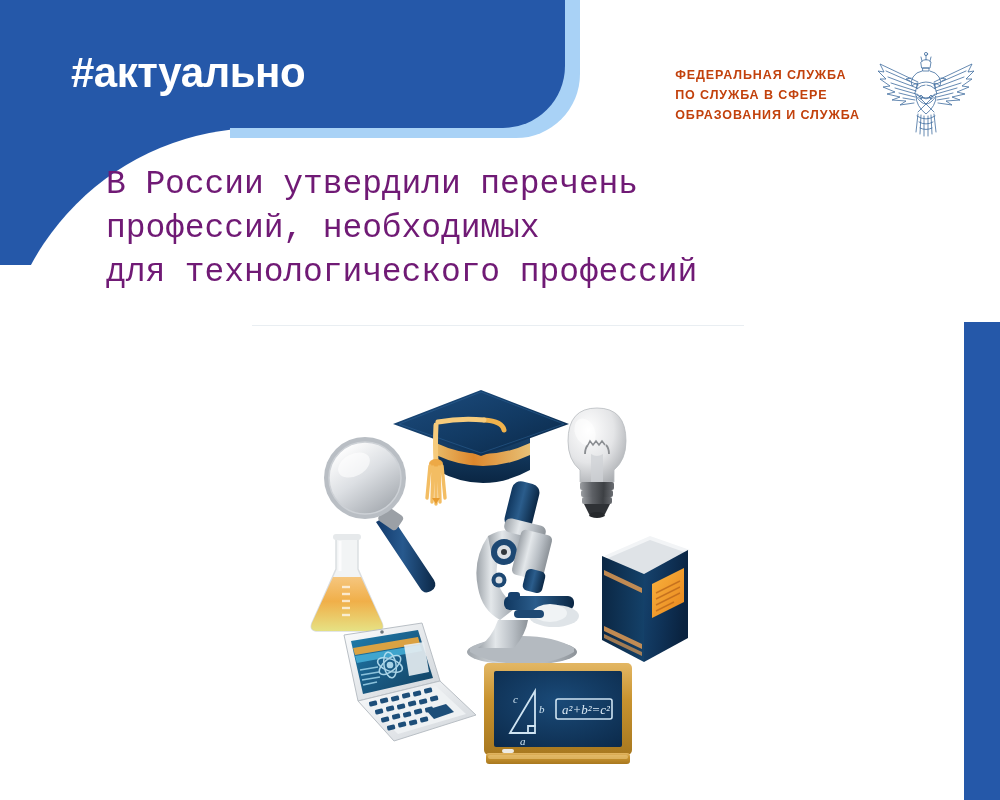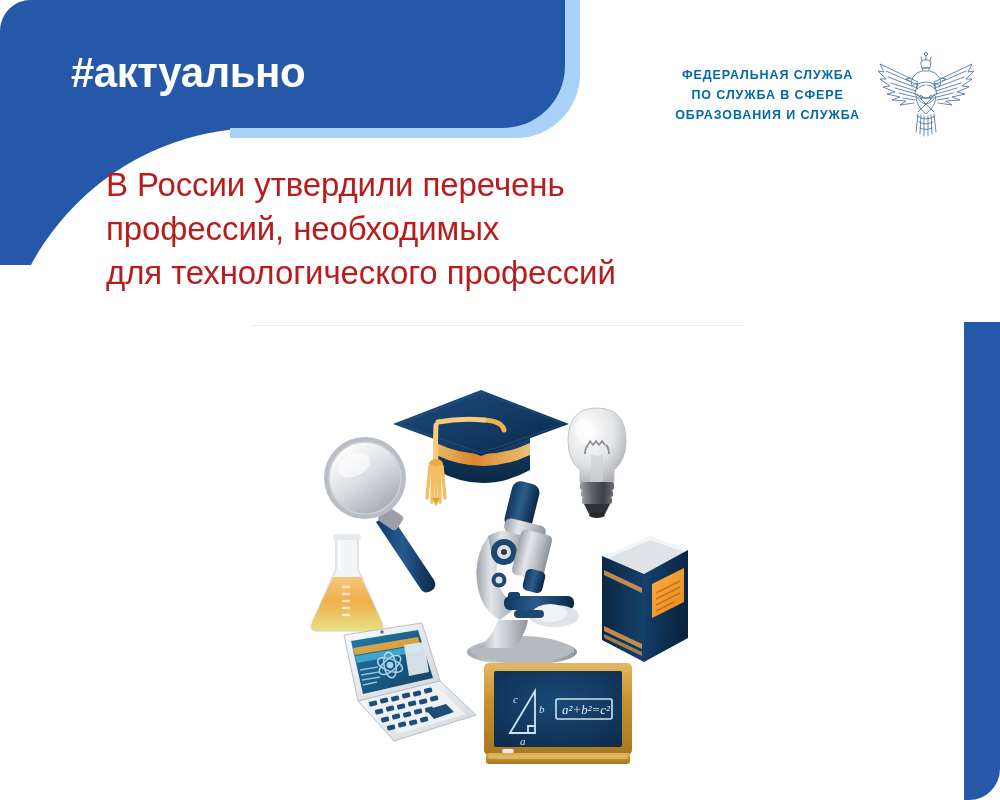--- a/index.html
+++ b/index.html
@@ -8,21 +8,20 @@
     padding: 0;
     background: #ffffff;
   }
   #card {
     position: relative;
     width: 1000px;
     height: 800px;
     background: #ffffff;
     overflow: hidden;
     font-family: "Liberation Sans", "DejaVu Sans", sans-serif;
-    border-radius: 31px;
   }
 
   
   .hdr-light {
     position: absolute;
     left: -40px;
     top: 0;
     width: 620px;
     height: 138px;
     background: #a9d2f6;
@@ -74,44 +73,45 @@
   .logo-wrap {
     position: absolute;
     right: 22px;
     top: 52px;
     display: flex;
     align-items: center;
     gap: 14px;
     z-index: 5;
   }
   .logo-text {
-    text-align: center;
-    color: #0369a1;
+    text-align: left;
+    color: #c2410c;
     font-size: 12.5px;
     font-weight: bold;
     letter-spacing: 0.9px;
     line-height: 1.62;
     white-space: nowrap;
   }
   .logo-emblem {
     width: 104px;
     height: 86px;
     flex: 0 0 auto;
   }
 
   
   .headline {
     position: absolute;
     left: 106px;
     top: 163px;
     width: 740px;
     font-size: 33px;
     line-height: 1.34;
-    color: #b91c1c;
+    color: #701a75;
     letter-spacing: -0.1px;
+    font-family: Liberation Mono, monospace;
   }
   .headline span { display: block; }
 
   .divider {
     position: absolute;
     left: 252px;
     top: 325px;
     width: 492px;
     height: 1px;
     background: #e9eef2;

